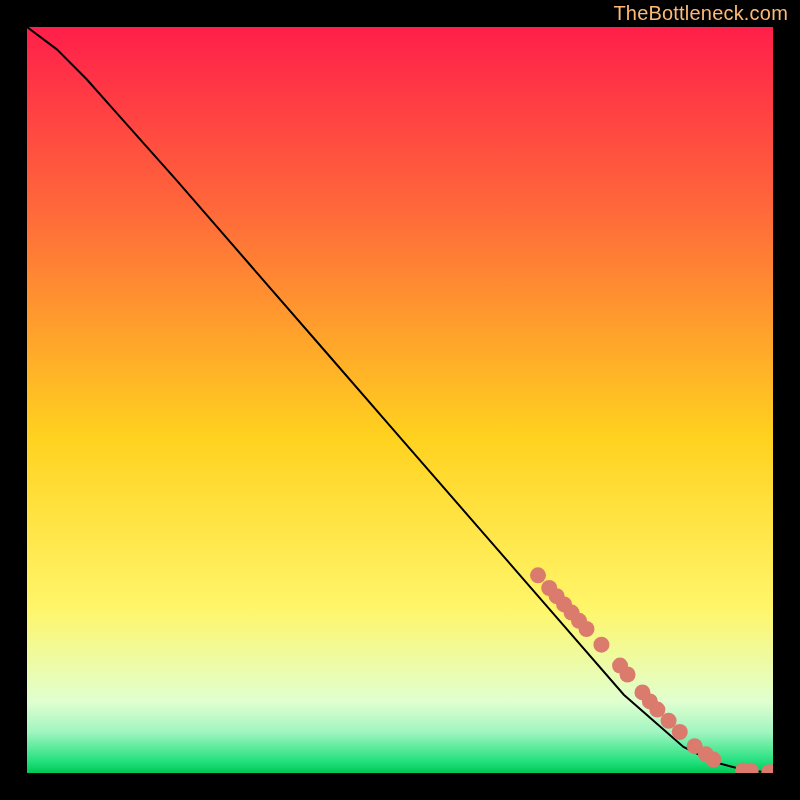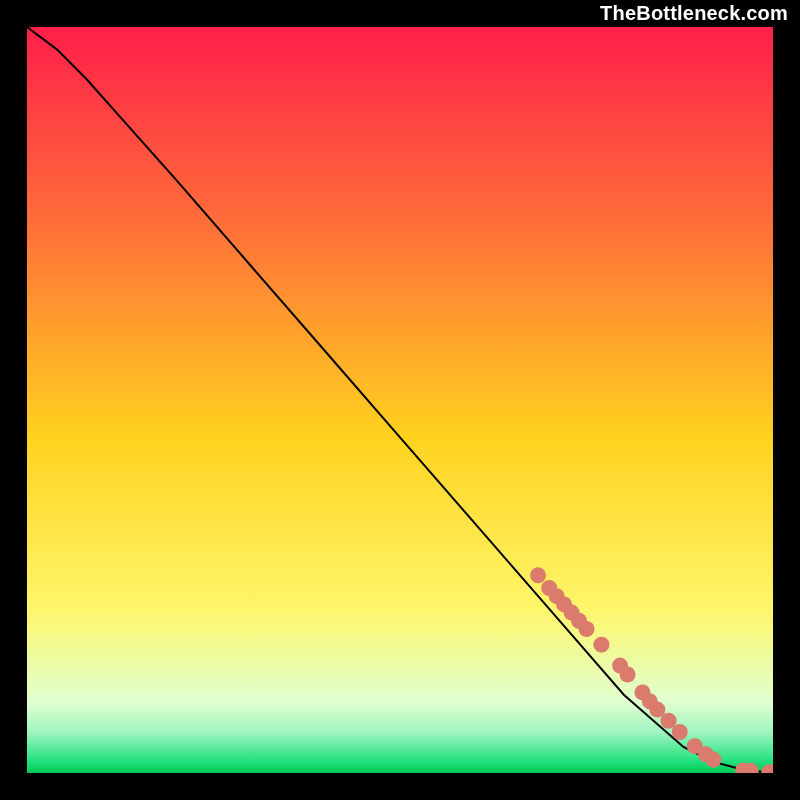--- a/index.html
+++ b/index.html
@@ -14,23 +14,23 @@
   .stage {
     position: relative;
     width: 800px;
     height: 800px;
     background: #000;
   }
   .attribution {
     position: absolute;
     top: 2px;
     right: 12px;
-    color: #ffffff;
+    color: #fdba74;
     font-size: 20px;
-    font-weight: 700;
+    font-weight: 400;
     letter-spacing: 0.2px;
     z-index: 10;
   }
   .plot-area {
     position: absolute;
     left: 27px;
     top: 27px;
     width: 746px;
     height: 746px;
     overflow: visible;

